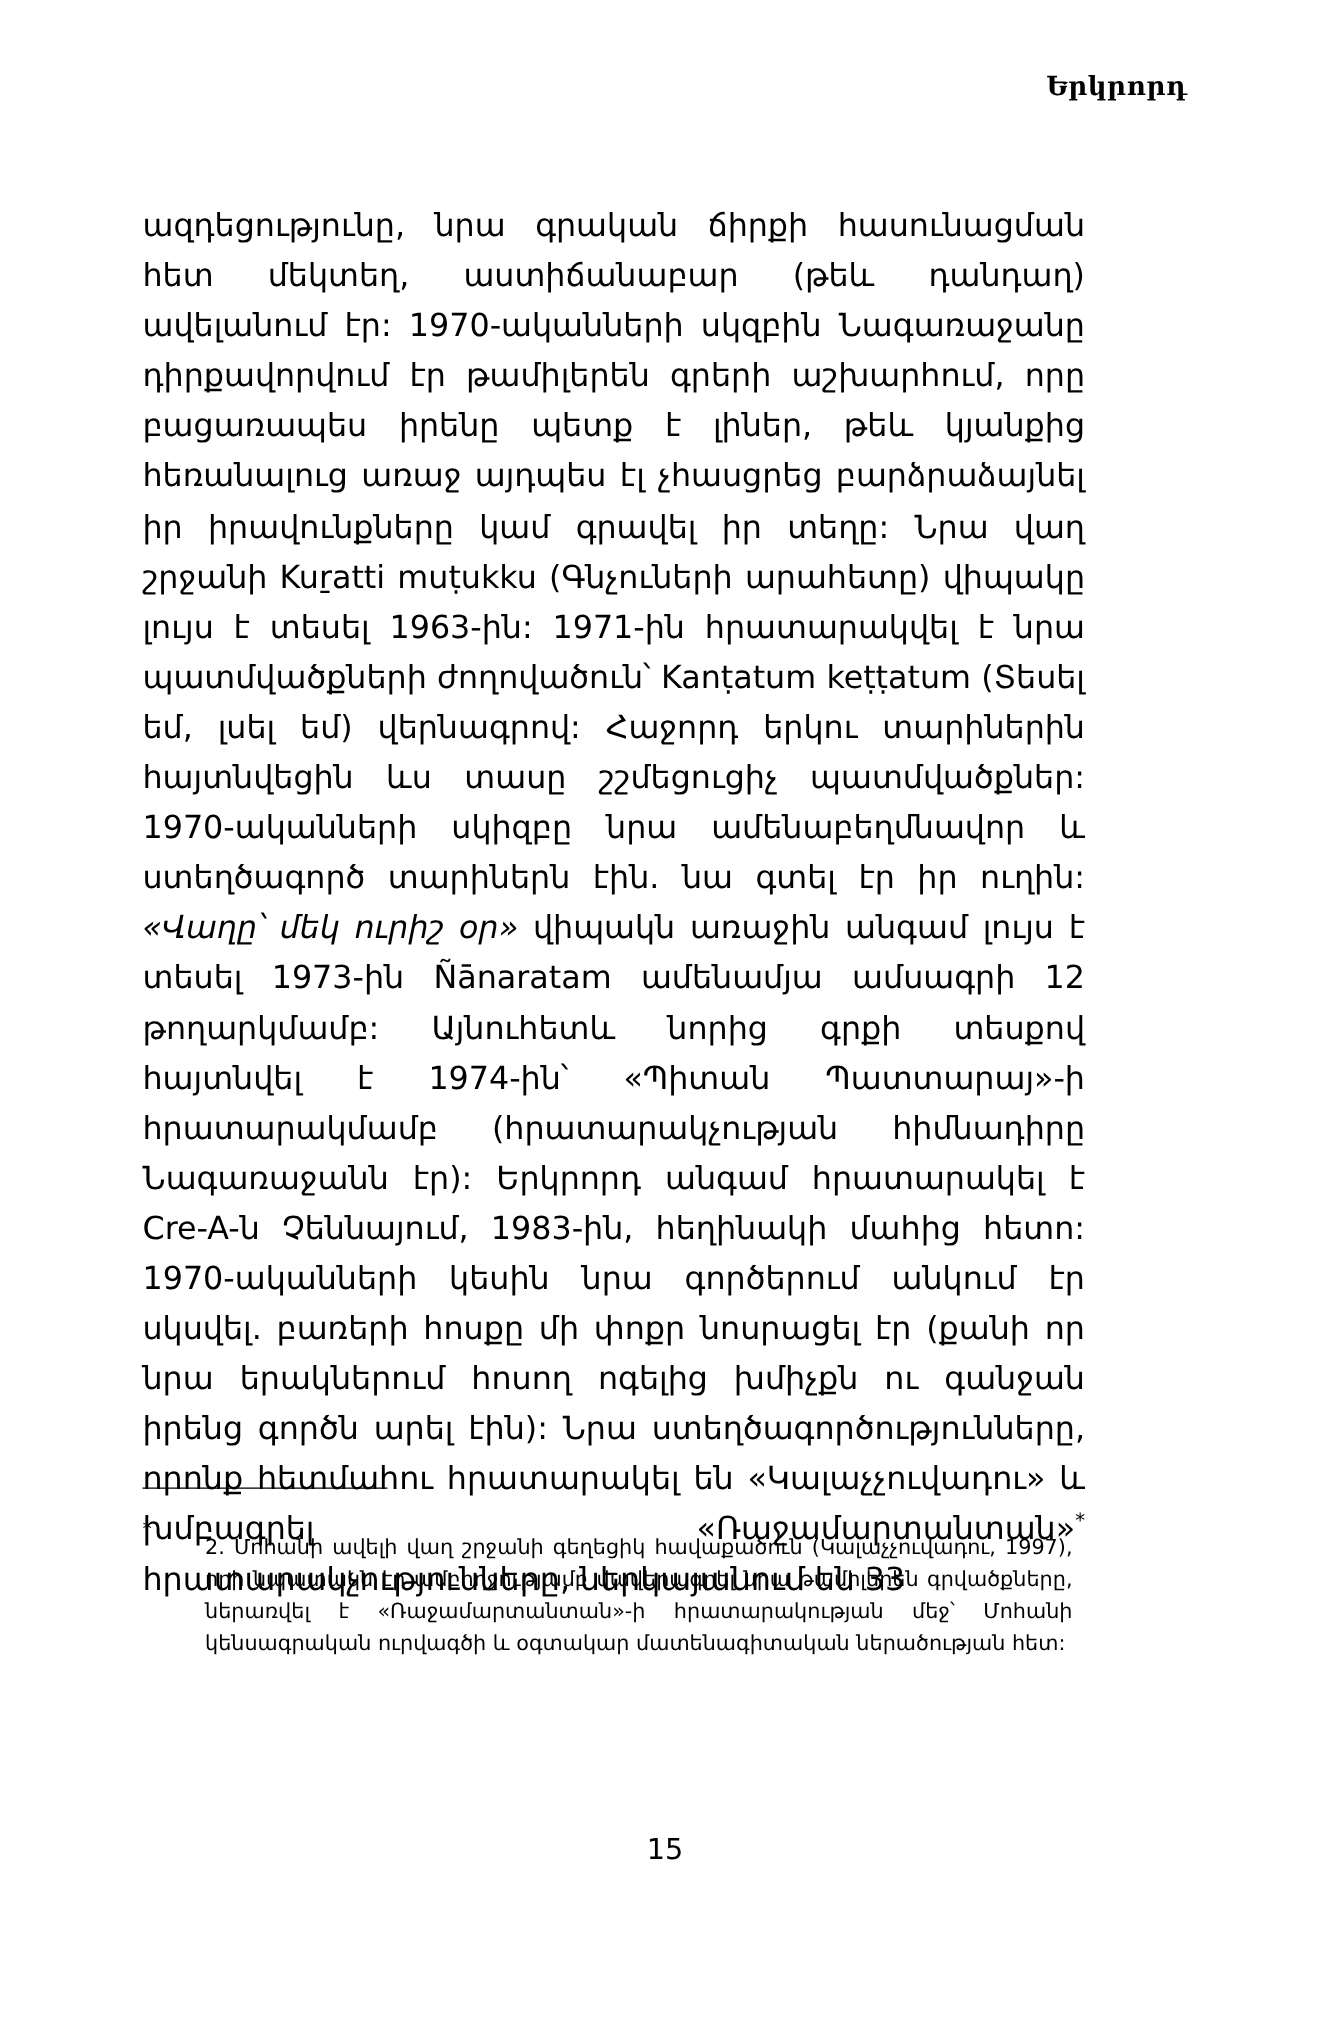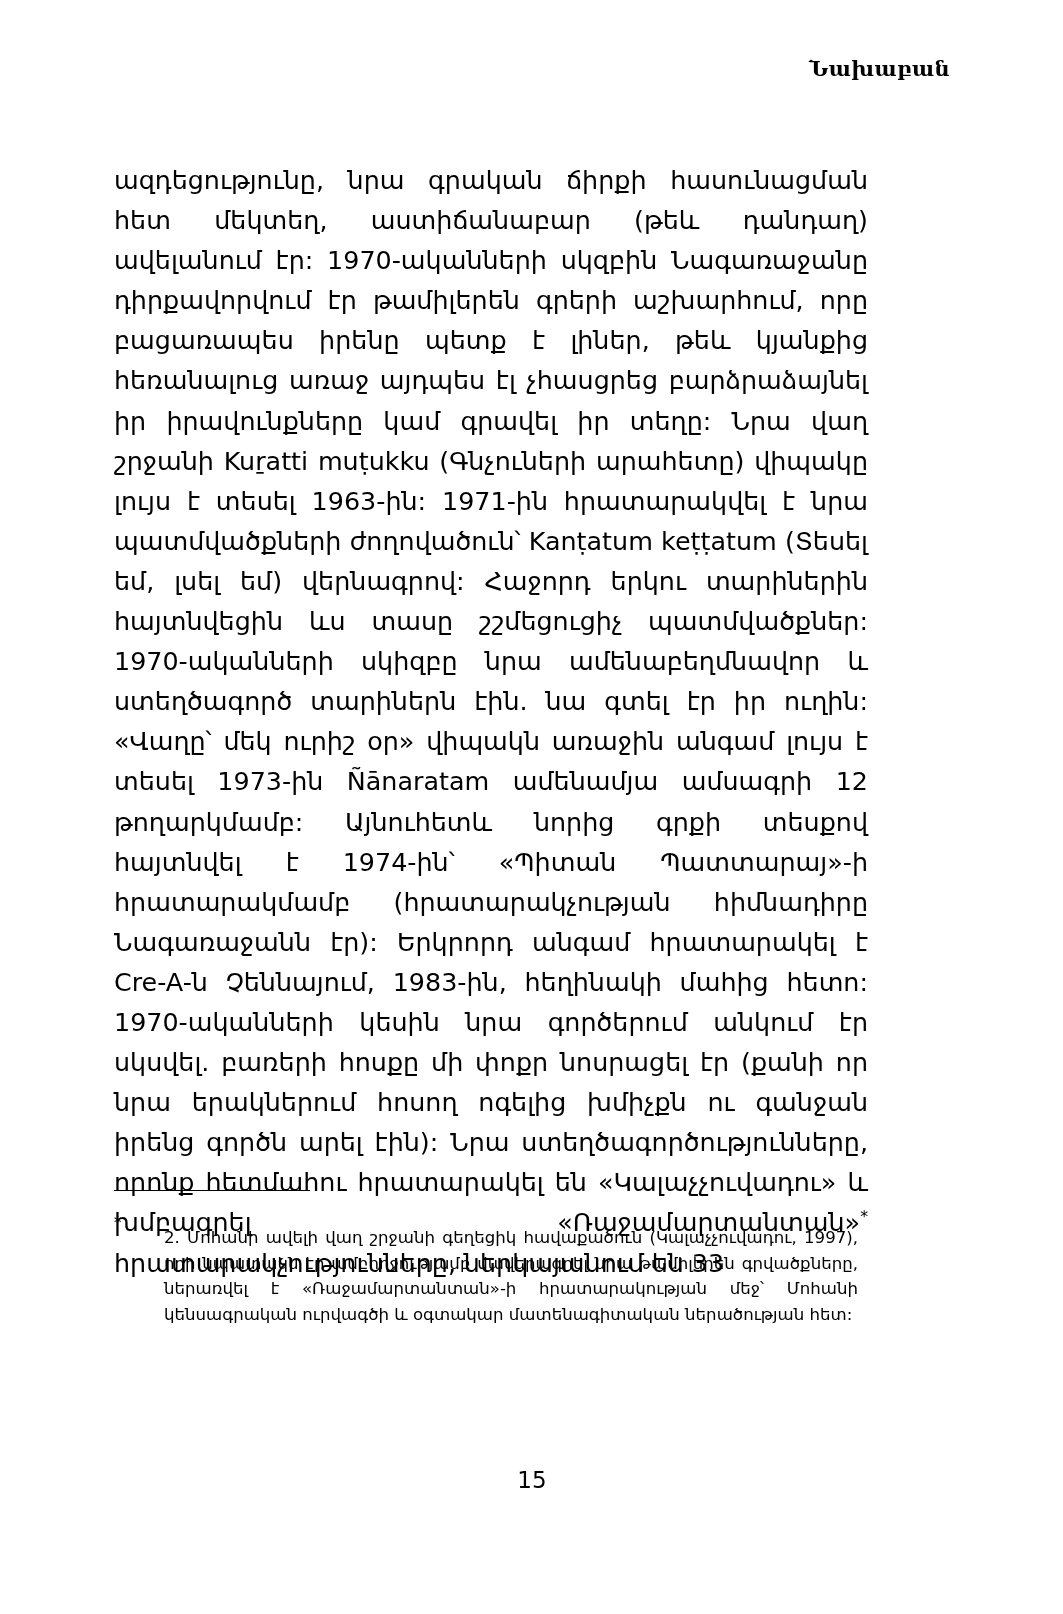--- a/index.html
+++ b/index.html
@@ -50,20 +50,21 @@
     font-size: 25.4px;
     line-height: 40.1px;
     text-align: justify;
     text-justify: inter-word;
     word-spacing: -0.2px;
     color: #000000;
     hyphens: manual;
   }
 
   .body-paragraph .italic-title {
+    font-style: italic;
   }
 
   sup.fn-ref {
     font-size: 0.62em;
     vertical-align: super;
     line-height: 0;
   }
 
   
   .footnote-area {
@@ -115,21 +116,21 @@
     font-size: 23px;
     line-height: 1;
     color: #000000;
   }
 </style>
 </head>
 <body>
 
 <div class="page">
 
-  <div class="running-header">Նախաբան</div>
+  <div class="running-header">Երկրորդ</div>
 
   <div class="body-block">
     <p class="body-paragraph"><span>ազդեցությունը, նրա գրական ճիրքի հասունացման հետ մեկտեղ, աստիճանաբար (թեև դանդաղ) ավելանում էր: 1970-ականների սկզբին Նագառաջանը դիրքավորվում էր թամիլերեն գրերի աշխարհում, որը բացառապես իրենը պետք է լիներ, թեև կյանքից հեռանալուց առաջ այդպես էլ չհասցրեց բարձրաձայնել իր իրավունքները կամ գրավել իր տեղը: Նրա վաղ շրջանի Kuṟatti muṭukku (Գնչուների արահետը) վիպակը լույս է տեսել 1963-ին: 1971-ին հրատարակվել է նրա պատմվածքների ժողովածուն՝ Kanṭatum keṭṭatum (Տեսել եմ, լսել եմ) վերնագրով: Հաջորդ երկու տարիներին հայտնվեցին ևս տասը շշմեցուցիչ պատմվածքներ: 1970-ականների սկիզբը նրա ամենաբեղմնավոր և ստեղծագործ տարիներն էին. նա գտել էր իր ուղին: </span><span class="italic-title">«Վաղը՝ մեկ ուրիշ օր»</span><span> վիպակն առաջին անգամ լույս է տեսել 1973-ին Ñānaratam ամենամյա ամսագրի 12 թողարկմամբ: Այնուհետև նորից գրքի տեսքով հայտնվել է 1974-ին՝ «Պիտան Պատտարայ»-ի հրատարակմամբ (հրատարակչության հիմնադիրը Նագառաջանն էր): Երկրորդ անգամ հրատարակել է Cre-A-ն Չեննայում, 1983-ին, հեղինակի մահից հետո: 1970-ականների կեսին նրա գործերում անկում էր սկսվել. բառերի հոսքը մի փոքր նոսրացել էր (քանի որ նրա երակներում հոսող ոգելից խմիչքն ու գանջան իրենց գործն արել էին): Նրա ստեղծագործությունները, որոնք հետմահու հրատարակել են «Կալաչչուվադու» և խմբագրել «Ռաջամարտանտան»</span><sup class="fn-ref">*</sup><span> հրատարակչությունները, ներկայանում են 33</span></p>
   </div>
 
   <div class="footnote-area">
     <div class="footnote-rule"></div>
     <div class="footnote">
       <span class="footnote-marker">*</span>
       <p class="footnote-text">2. Մոհանի ավելի վաղ շրջանի գեղեցիկ հավաքածուն (Կալաչչուվադու, 1997), որի նպատակն էր ամբողջությամբ վավերագրել նրա թամիլերեն գրվածքները, ներառվել է «Ռաջամարտանտան»-ի հրատարակության մեջ՝ Մոհանի կենսագրական ուրվագծի և օգտակար մատենագիտական ներածության հետ:</p>

